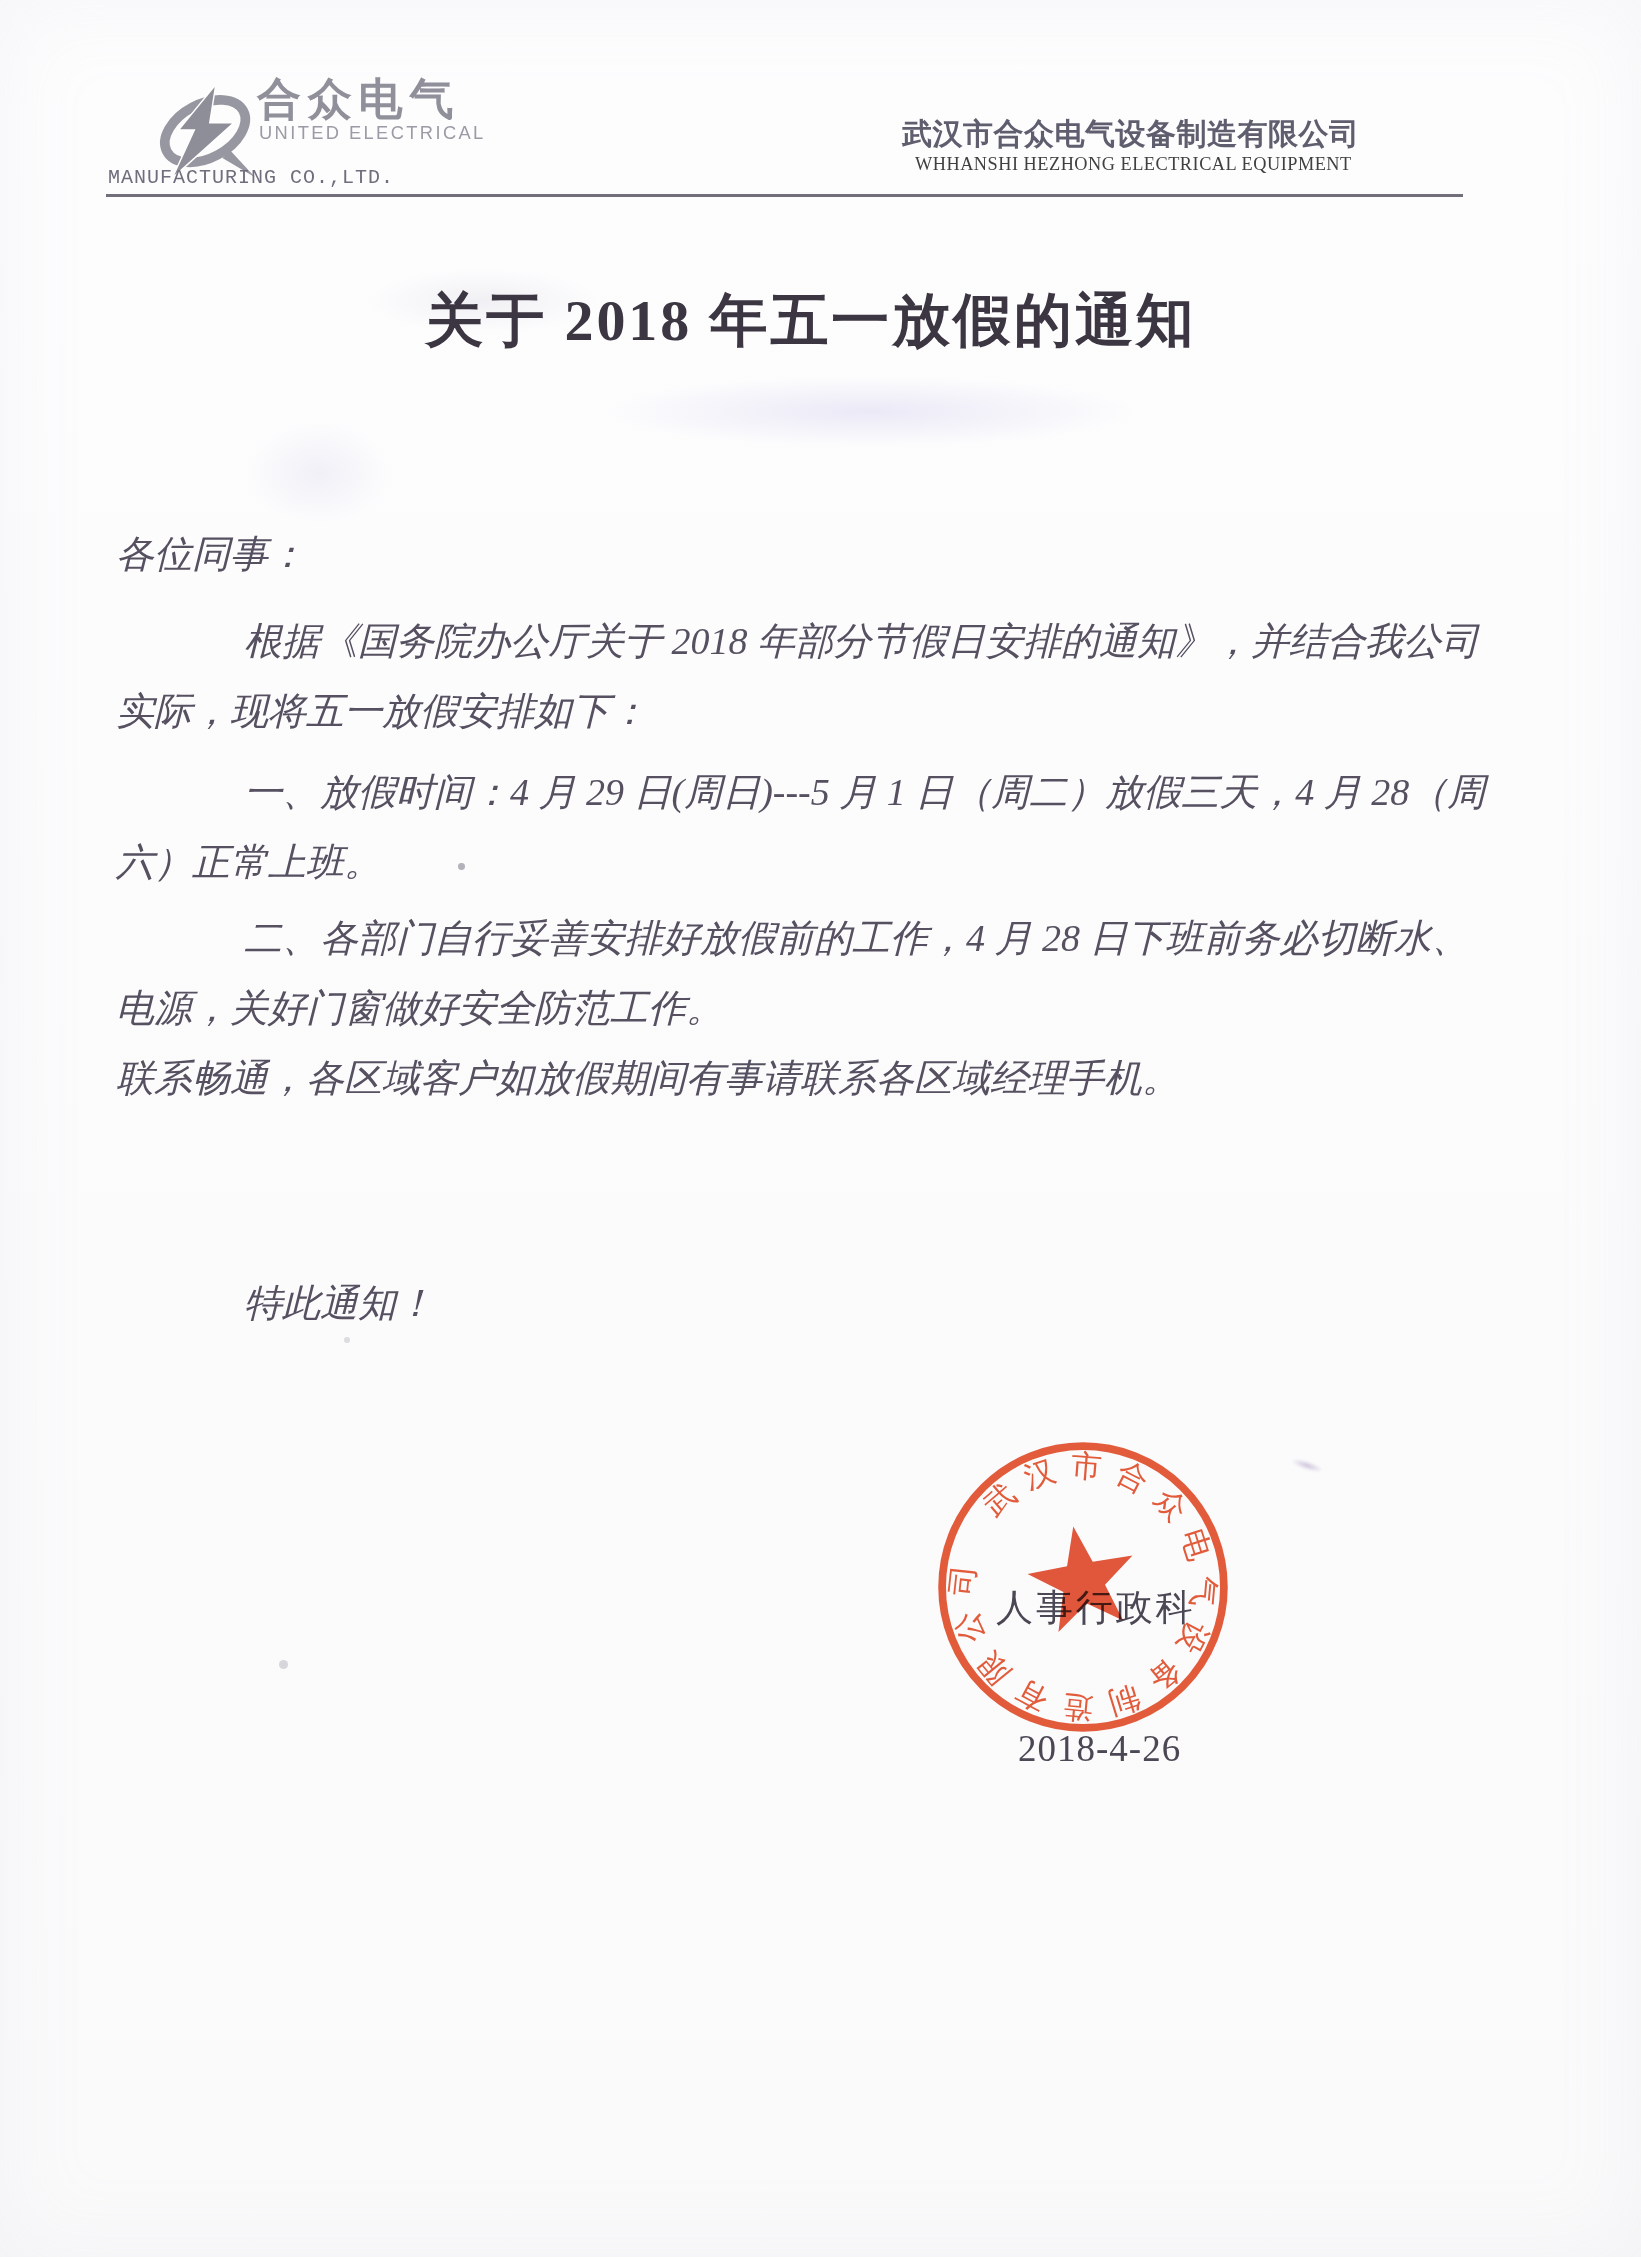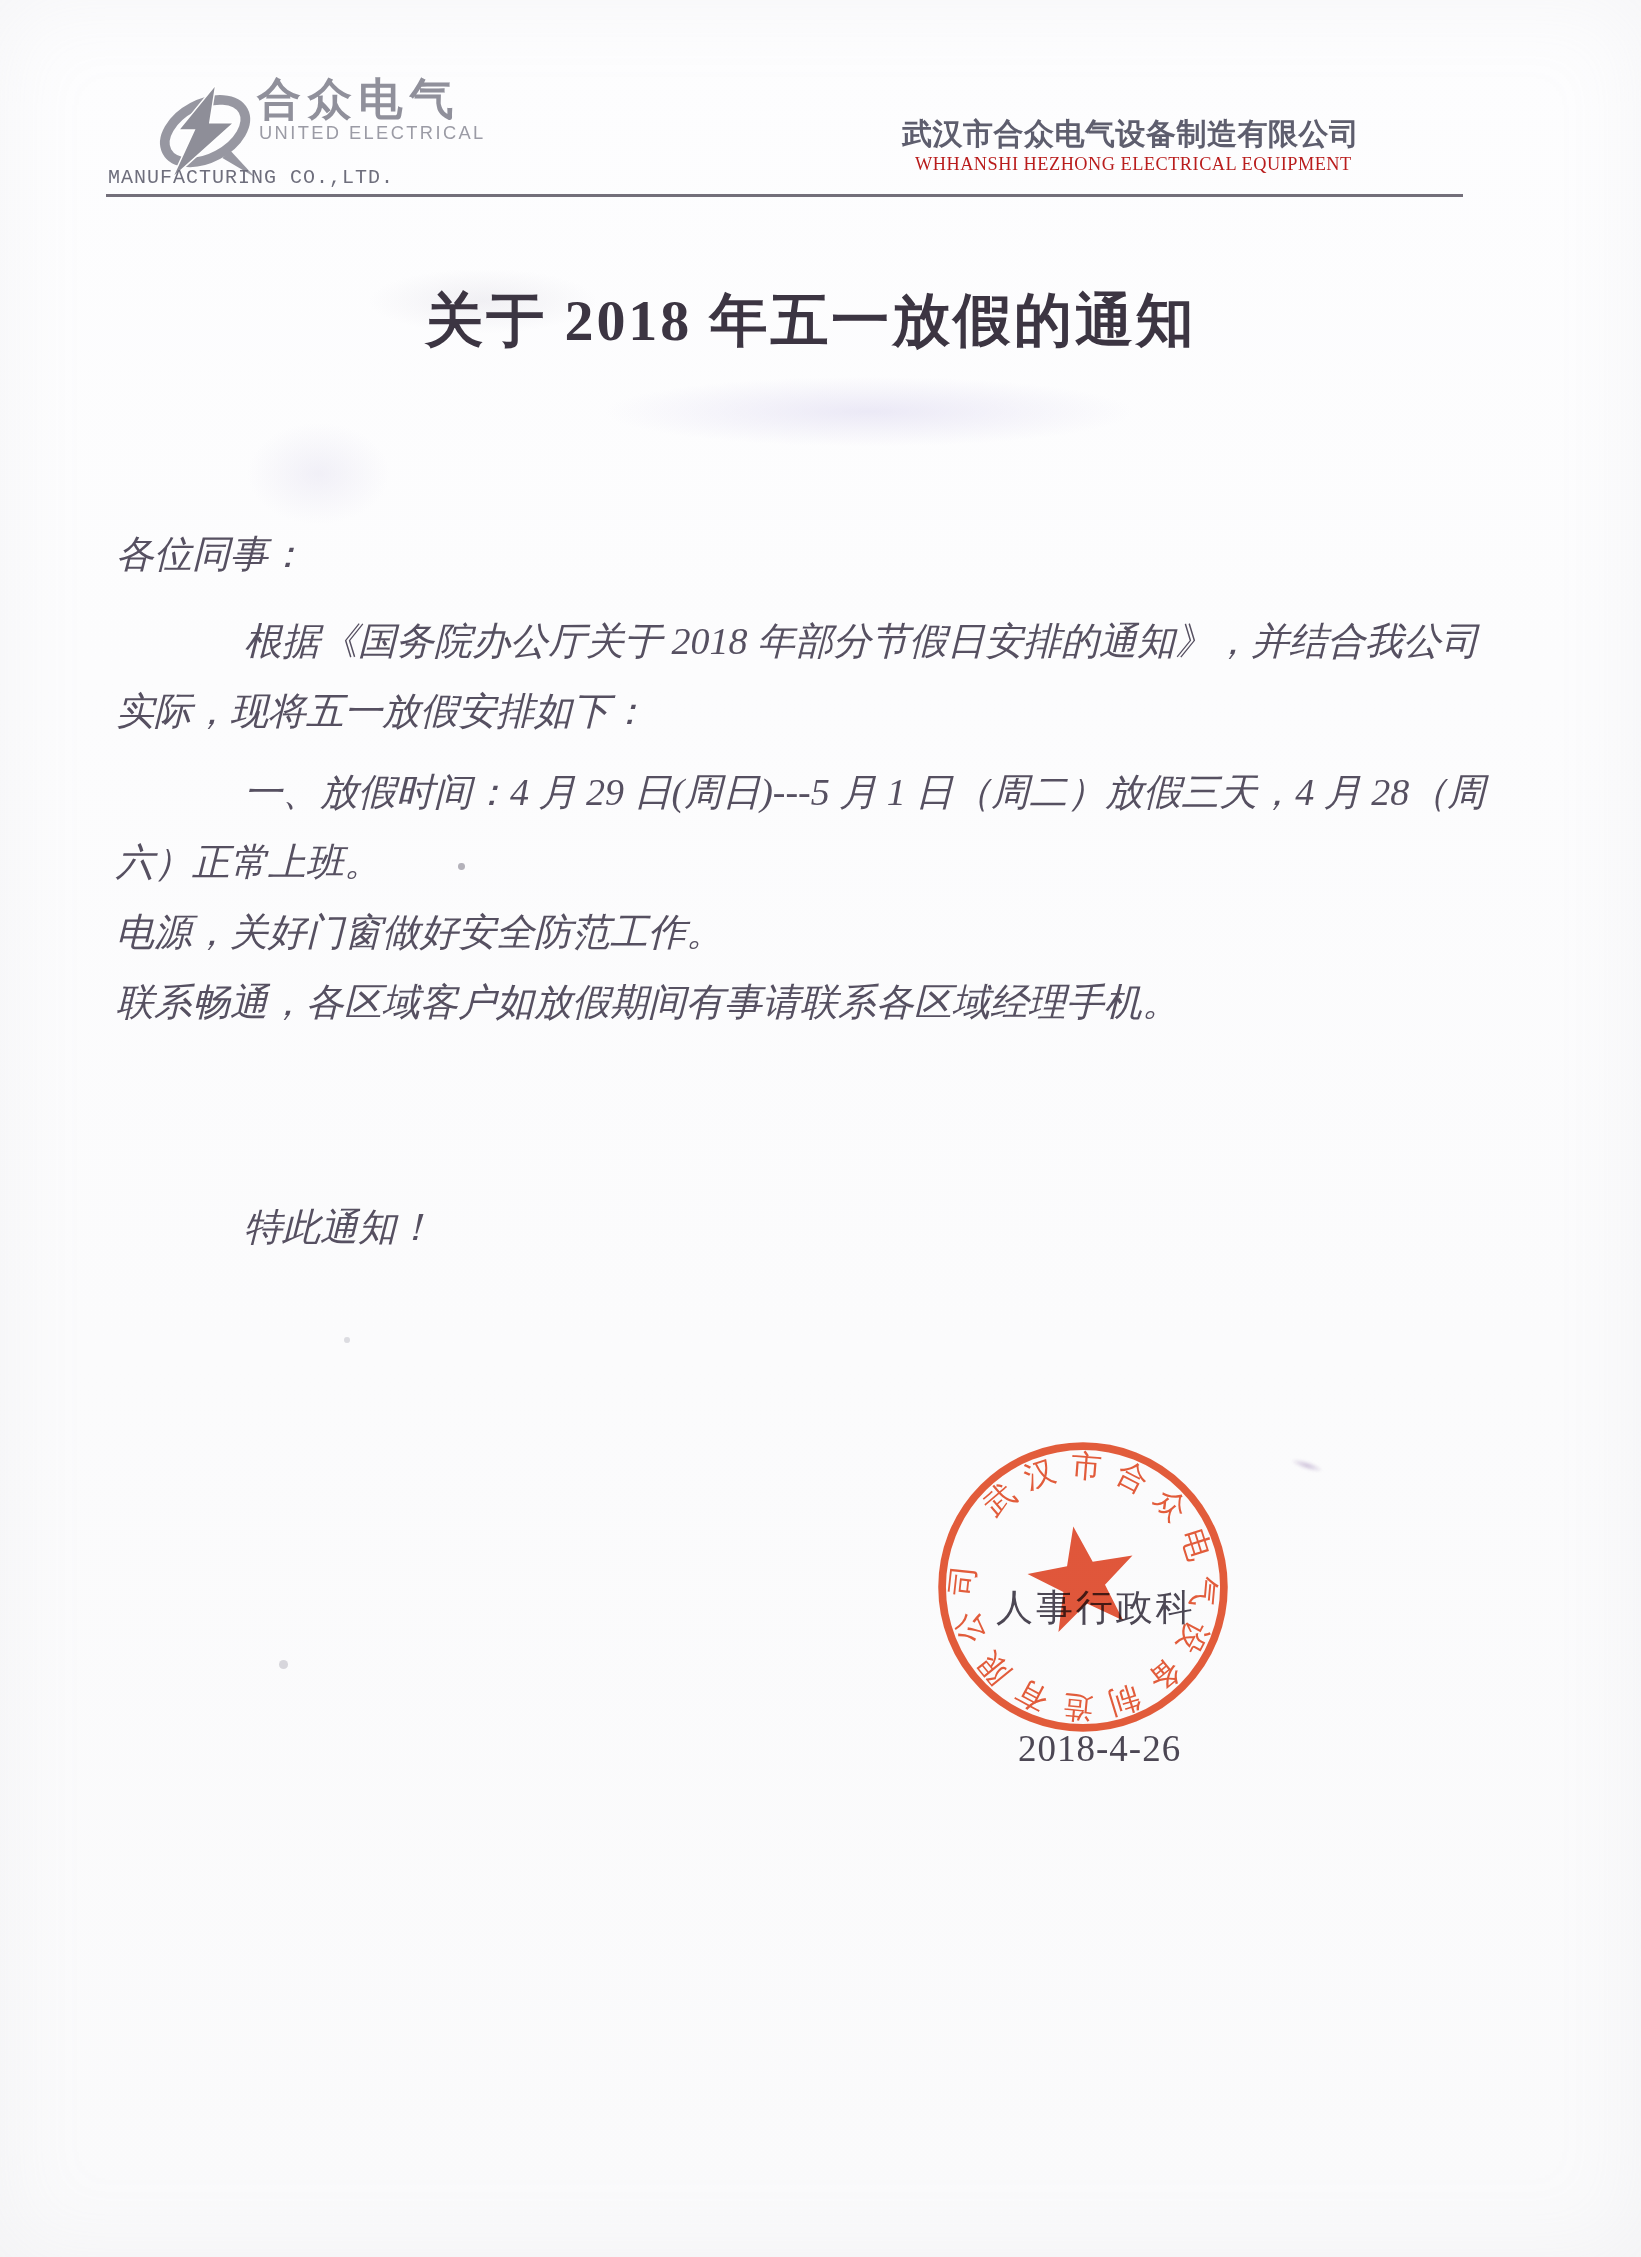--- a/index.html
+++ b/index.html
@@ -12,21 +12,21 @@
   .page{position:absolute;inset:0;box-shadow:inset 0 0 87px rgba(190,190,200,.12);}
   
   .logo-icon{position:absolute;left:153px;top:85px;width:108px;height:98px;}
   .brand-cn{position:absolute;left:257px;top:70px;font-family:"Liberation Sans","DejaVu Sans",sans-serif;
     font-size:44px;font-weight:bold;color:#90909b;letter-spacing:6.8px;}
   .brand-en{position:absolute;left:259px;top:122px;font-family:"Liberation Sans","DejaVu Sans",sans-serif;
     font-size:18.3px;color:#9b9ba5;letter-spacing:2.4px;}
   .brand-sub{position:absolute;left:108px;top:166px;font-size:20px;color:#6e6e7c;letter-spacing:1px;font-family:Liberation Mono, monospace;}
   .co-cn{position:absolute;left:902px;top:114px;font-family:"Liberation Sans","DejaVu Sans",sans-serif;
     font-size:30px;font-weight:bold;color:#5e5e6e;letter-spacing:0.5px;}
-  .co-en{position:absolute;left:915px;top:154px;font-size:18.3px;color:#b91c1c;letter-spacing:0.5px;}
+  .co-en{position:absolute;left:915px;top:154px;font-size:18.3px;color:#404040;letter-spacing:0.5px;}
   .rule{position:absolute;left:106px;top:194px;width:1357px;height:2.9px;background:#5b5663;opacity:.85;}
   
   .title{position:absolute;left:0;top:282px;width:1622px;text-align:center;margin:0;
     font-size:58px;font-weight:bold;color:#3c3542;letter-spacing:2.9px;}
   
   .body-block{position:absolute;left:116px;top:519px;width:1352px;
     font-size:38px;color:#565061;}
   .line{height:70px;line-height:70px;white-space:nowrap;font-style:italic;}
   .indent{padding-left:128px;}
   .mt18{margin-top:17.4px;} .mt11{margin-top:10.6px;} .mt6{margin-top:5.8px;}
@@ -79,20 +79,21 @@
   </header>
 
   <h1 class="title">关于 2018 年五一放假的通知</h1>
 
   <main class="body-block">
     <div class="line">各位同事：</div>
     <div class="line indent mt18">根据《国务院办公厅关于 2018 年部分节假日安排的通知》，并结合我公司</div>
     <div class="line">实际，现将五一放假安排如下：</div>
     <div class="line indent mt11">一、放假时间：4 月 29 日(周日)---5 月 1 日（周二）放假三天，4 月 28（周</div>
     <div class="line">六）正常上班。</div>
+    <div class="line indent mt6">二、各部门自行妥善安排好放假前的工作，4 月 28 日下班前务必切断水、</div>
     <div class="line">电源，关好门窗做好安全防范工作。</div>
     <div class="line">联系畅通，各区域客户如放假期间有事请联系各区域经理手机。</div>
     <div class="line indent mt161">特此通知！</div>
   </main>
 
   <div class="sig-dept">人事行政科</div>
   <div class="sig-date">2018-4-26</div>
 
   <svg class="stamp" viewBox="0 0 315 315">
     <g filter="url(#inkblur)">

